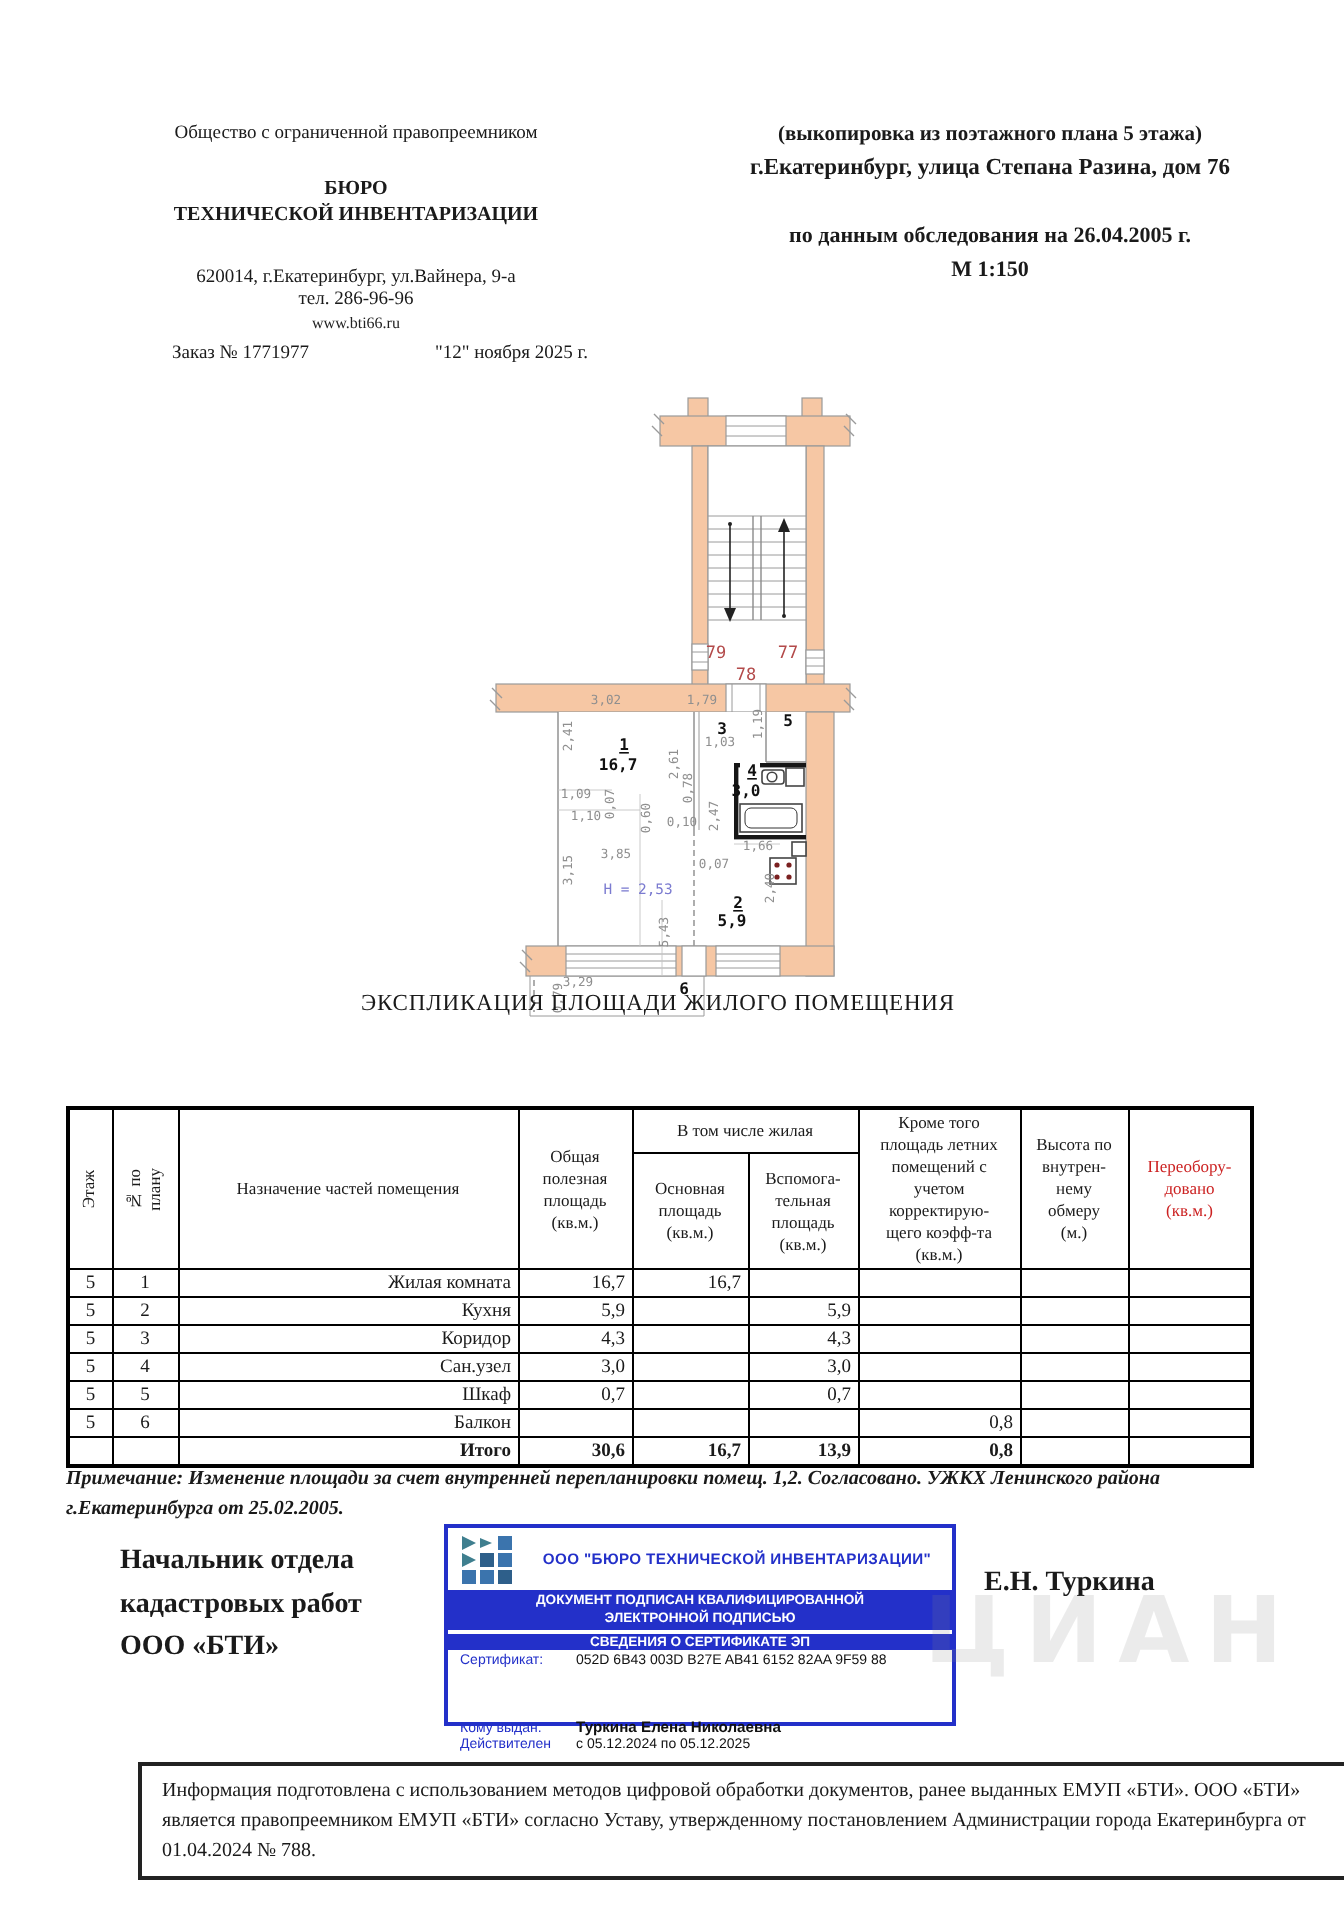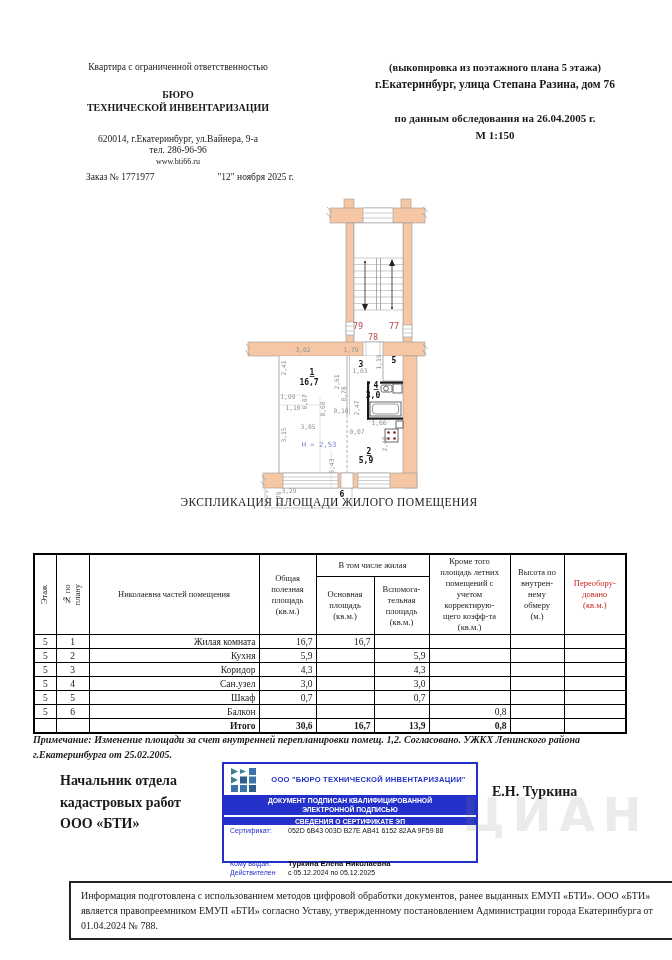--- a/index.html
+++ b/index.html
@@ -73,21 +73,21 @@
              font-size:46px;letter-spacing:8px;color:#8a8a8a;opacity:0.16;pointer-events:none;}
   .footer-box{position:absolute;left:33px;top:881px;width:585px;border:2px solid #222;padding:5px 10px;
               font-size:10px;line-height:1.5;margin-left:36px;}
 </style>
 </head>
 <body>
 
 <div class="page">
 
   <div class="org-block">
-    <div class="org-line1">Квартира с ограниченной ответственностью</div>
+    <div class="org-line1">Общество с ограниченной правопреемником</div>
     <div class="org-name">БЮРО
 ТЕХНИЧЕСКОЙ ИНВЕНТАРИЗАЦИИ</div>
     <div class="org-addr">620014, г.Екатеринбург, ул.Вайнера, 9-а</div>
     <div class="org-phone">тел. 286-96-96</div>
     <div class="org-site">www.bti66.ru</div>
     <div class="org-order-row">
       <span>Заказ № 1771977</span>
       <span>"12" ноября 2025 г.</span>
     </div>
   </div>
@@ -260,21 +260,21 @@
           <col style="width:55px">
           <col style="width:81px">
           <col style="width:54px">
           <col style="width:62px">
       </colgroup>
       <thead>
         <tr style="height:20px;">
           <th rowspan="2" class="vth"><div>Этаж</div></th>
           <th rowspan="2" class="vth"><div>№ по
 плану</div></th>
-          <th rowspan="2">Николаевна частей помещения</th>
+          <th rowspan="2">Назначение частей помещения</th>
           <th rowspan="2">Общая
 полезная
 площадь
 (кв.м.)</th>
           <th colspan="2">В том числе жилая</th>
           <th rowspan="2">Кроме того
 площадь летних
 помещений с
 учетом
 корректирую-

